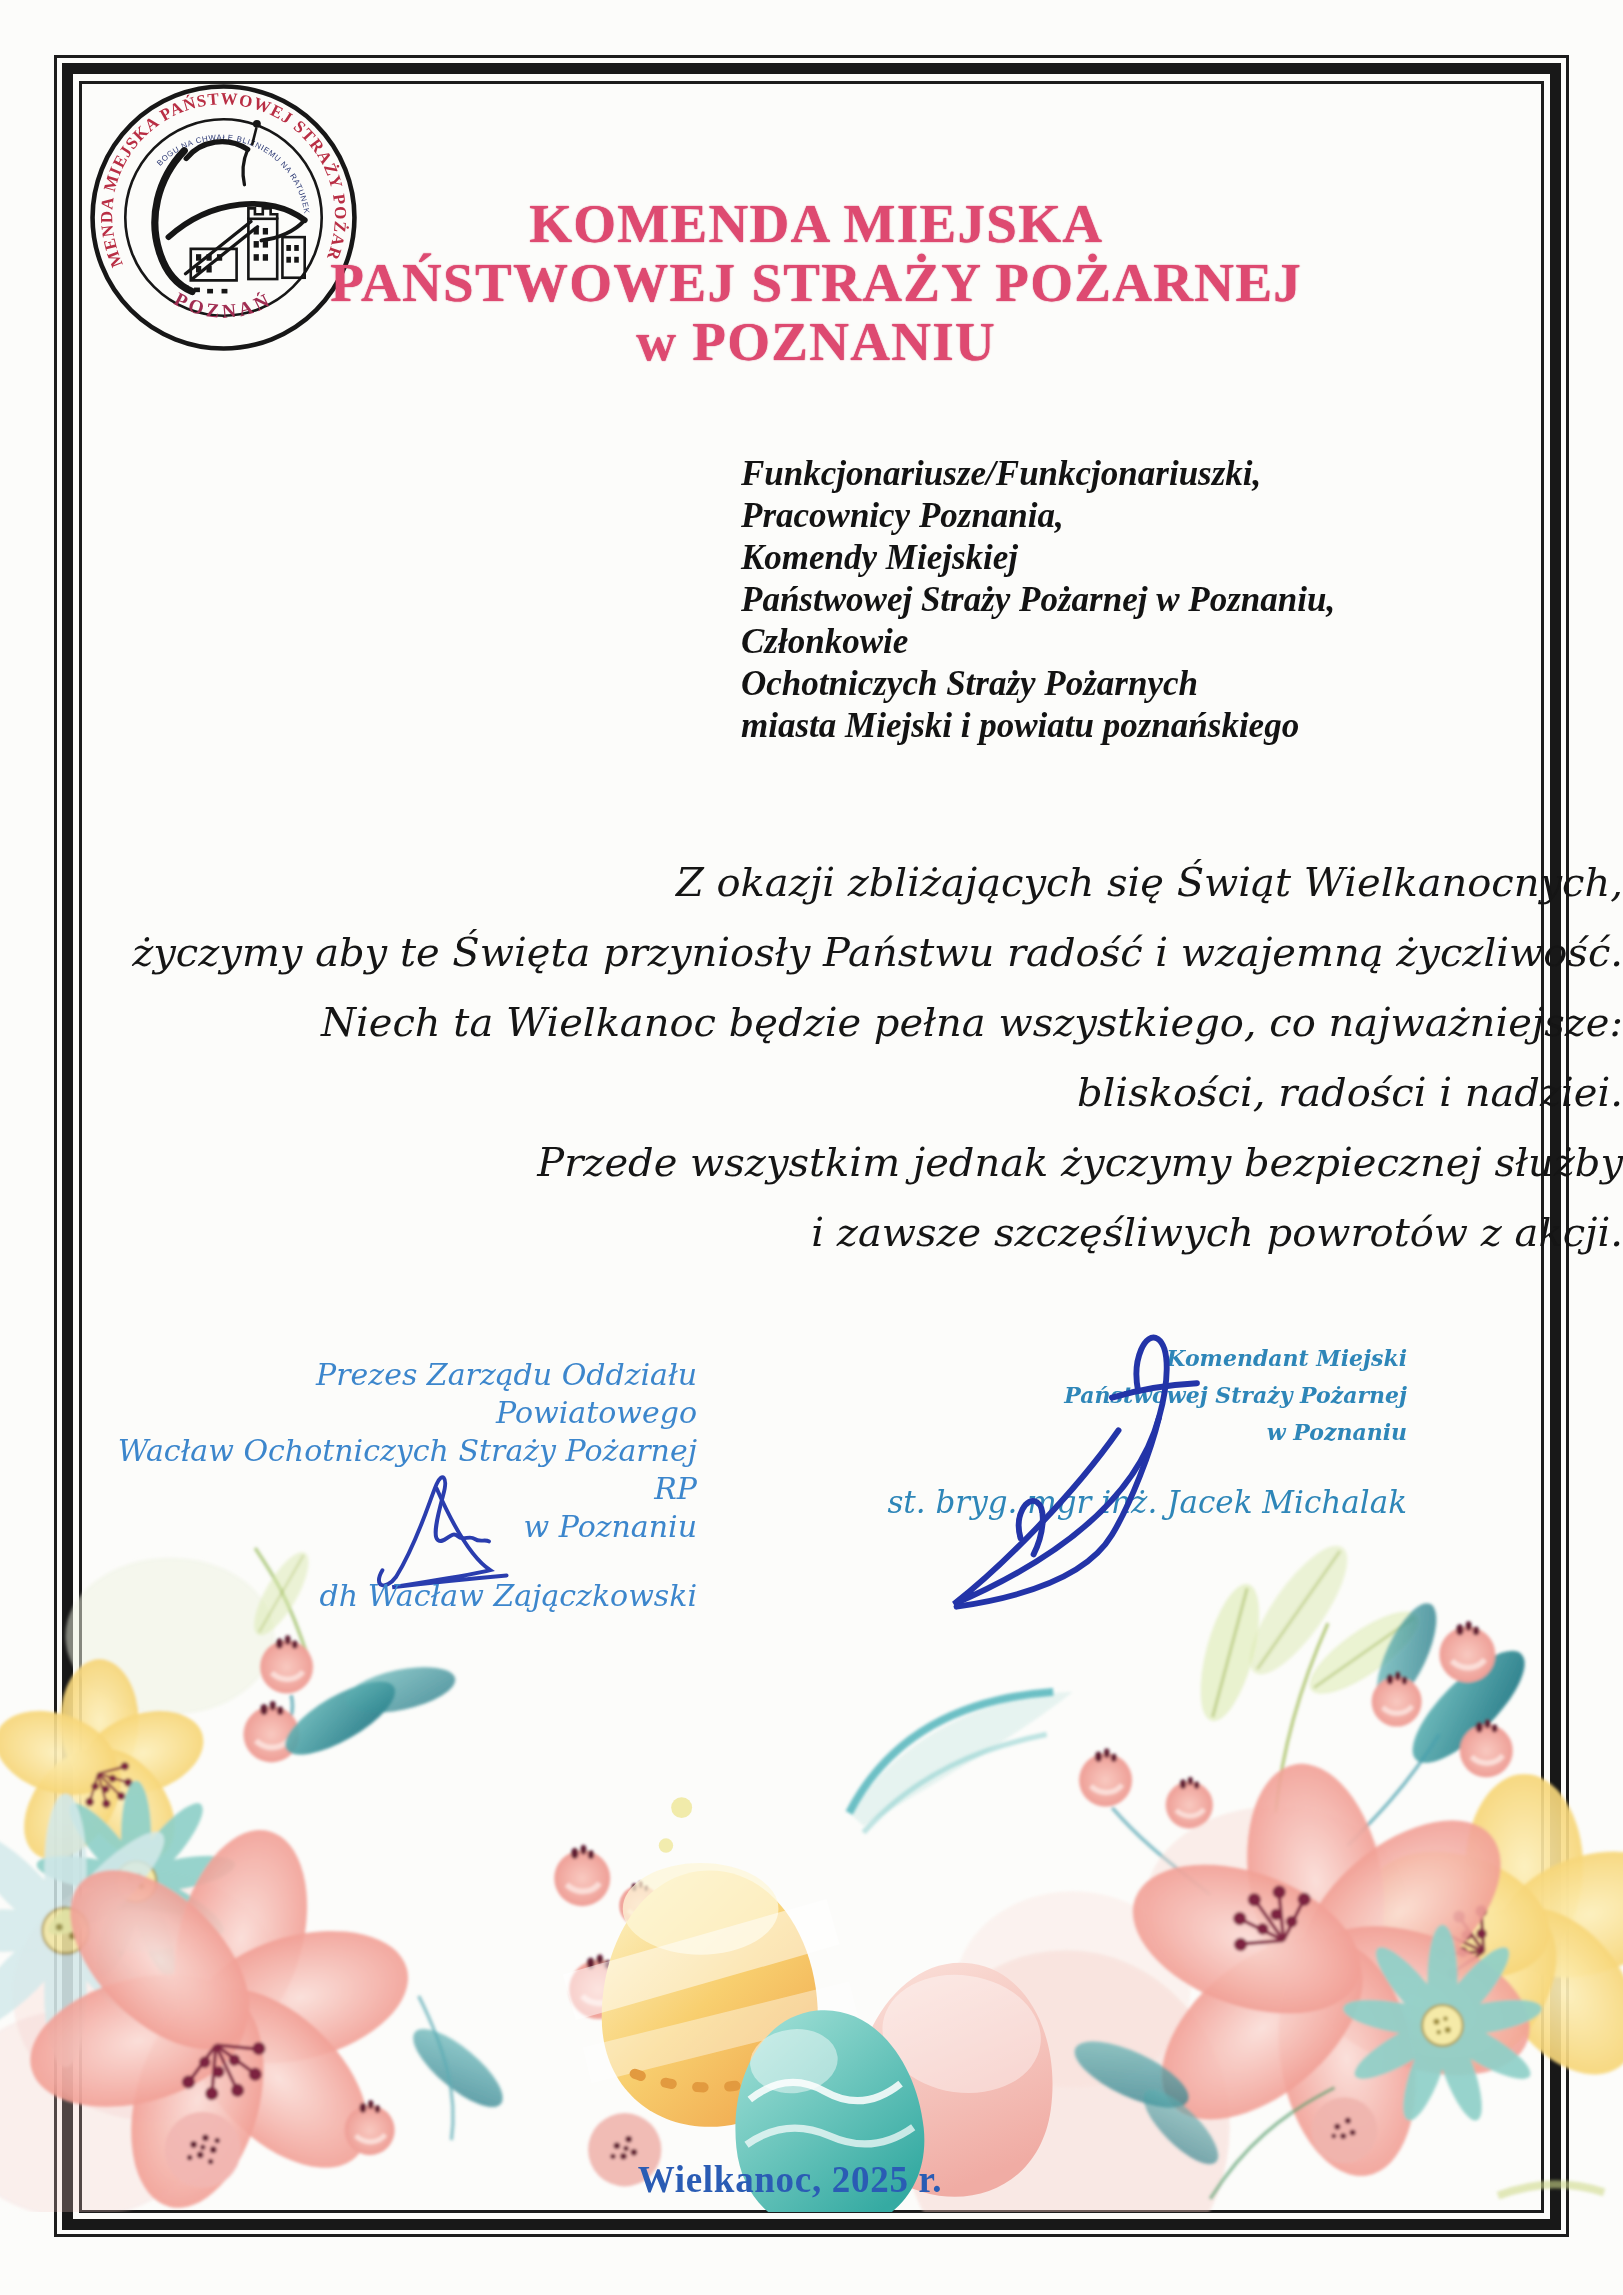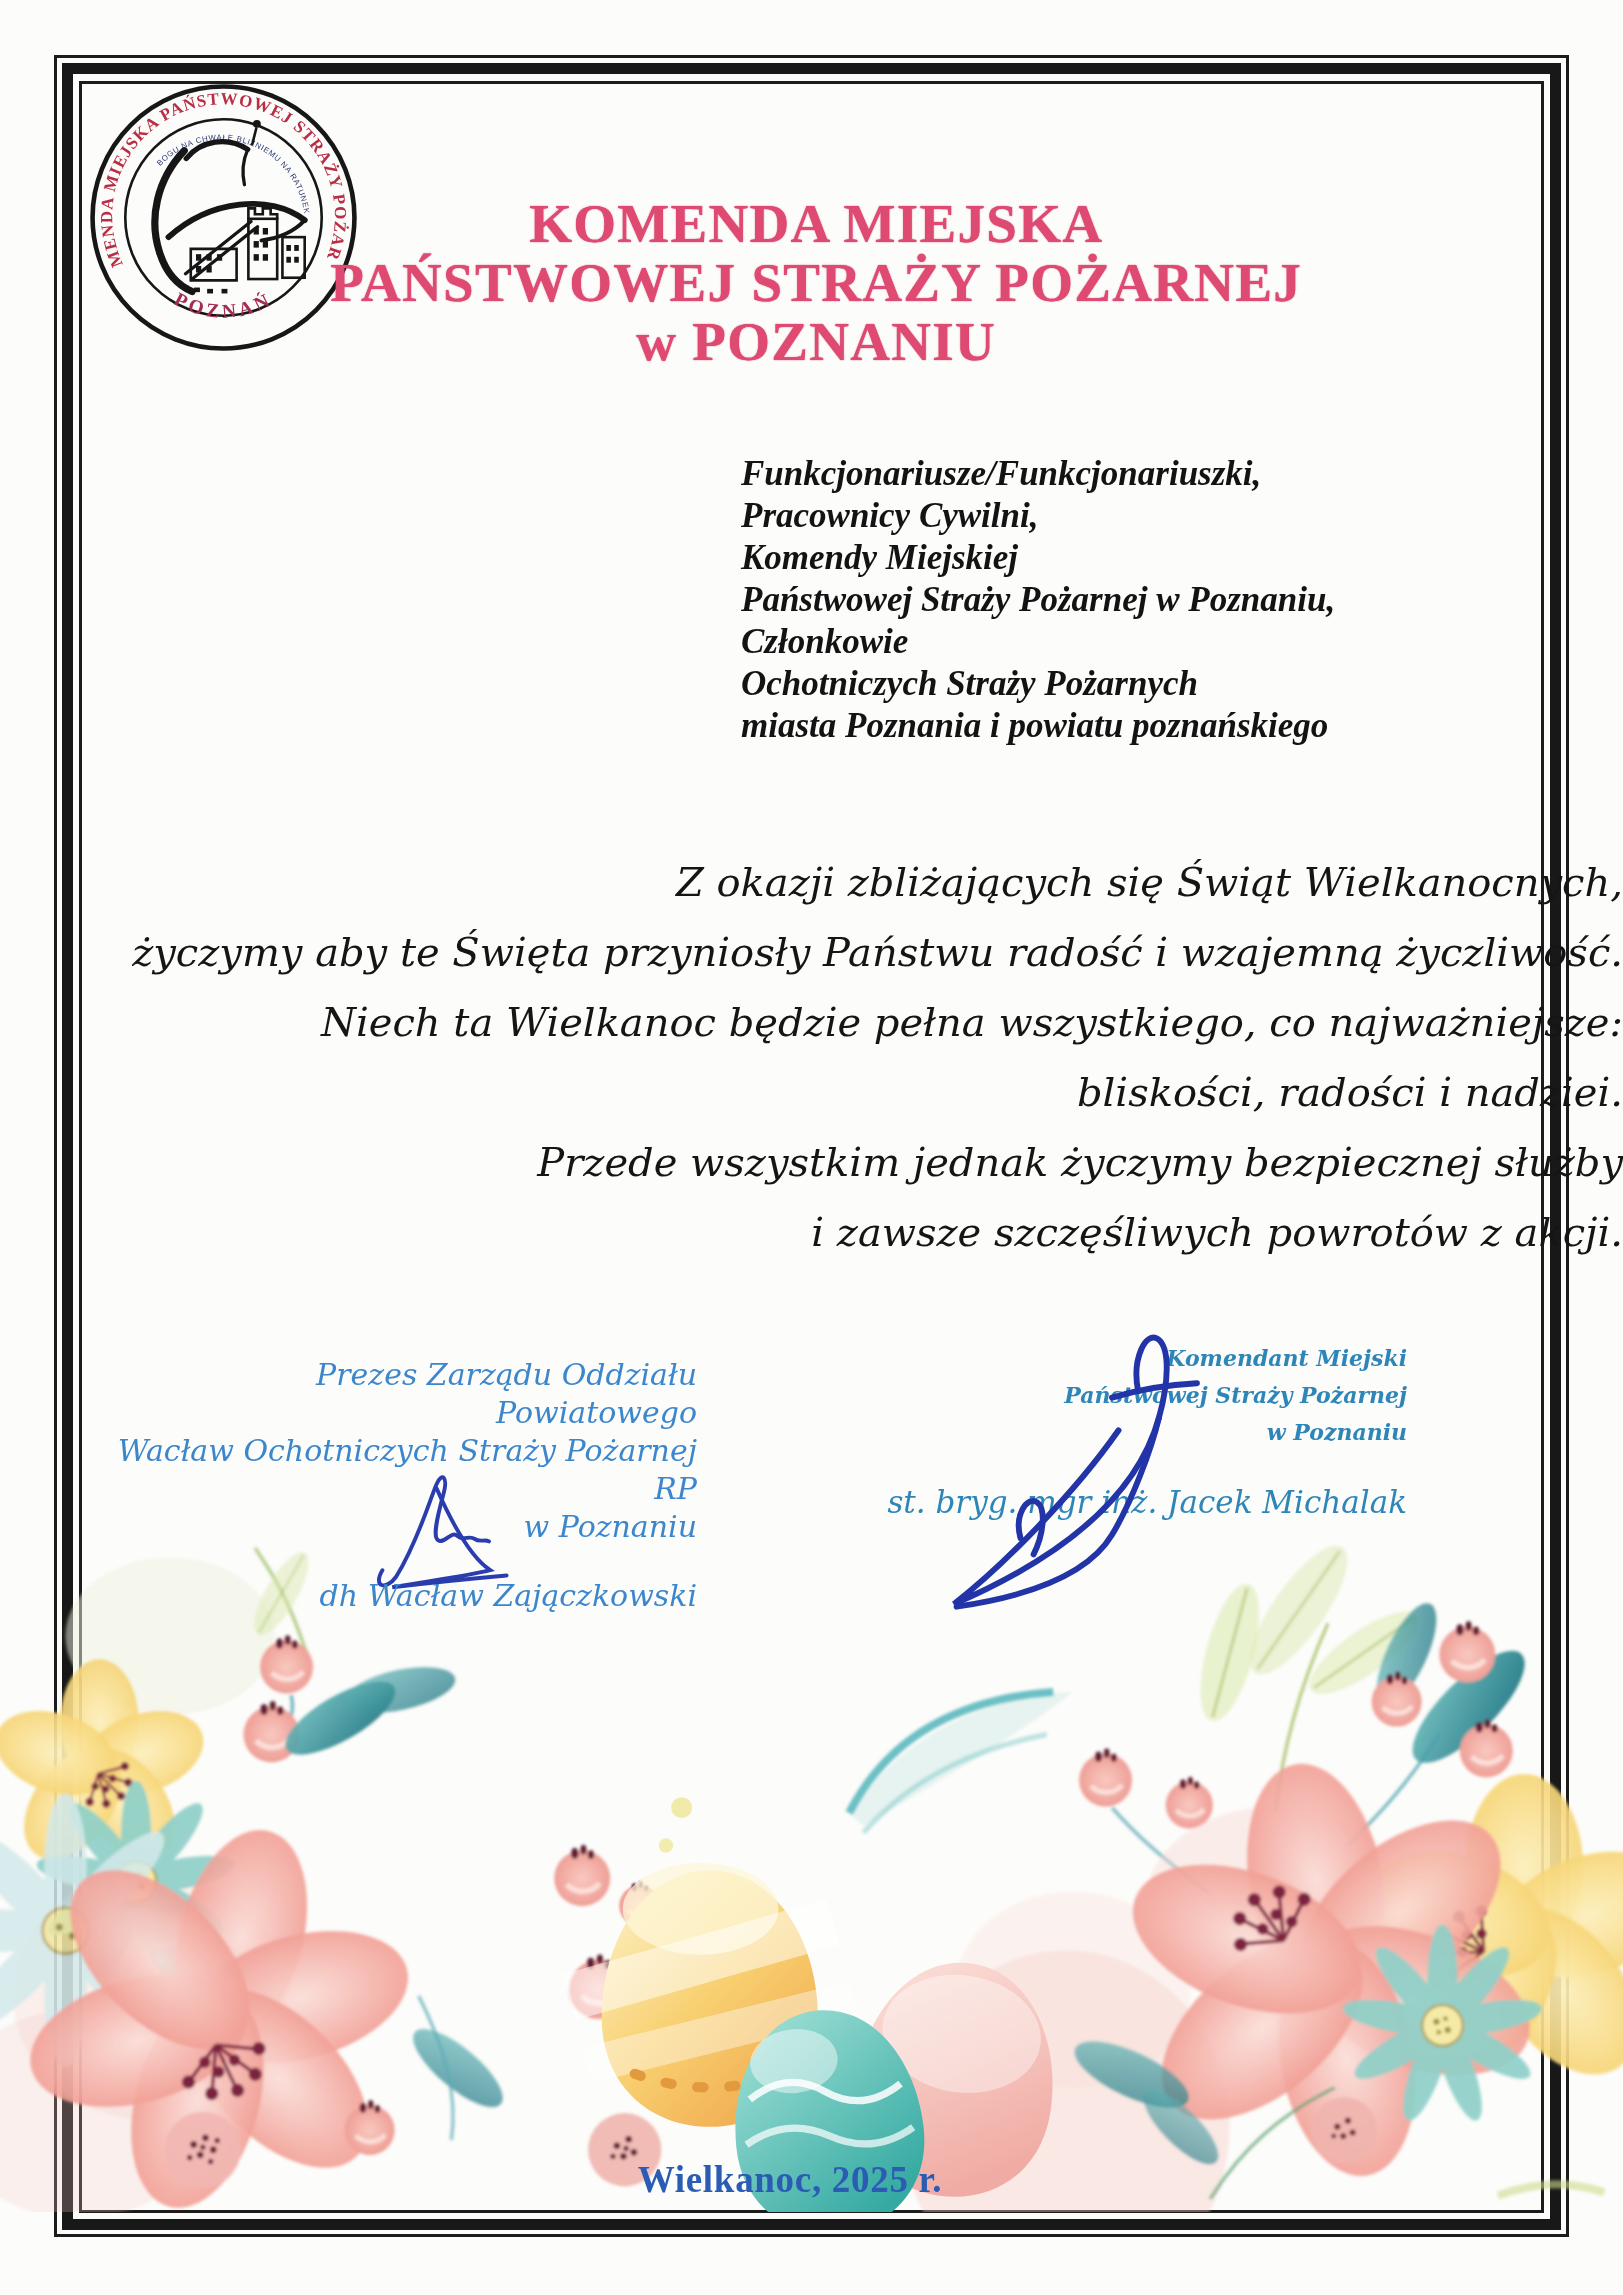--- a/index.html
+++ b/index.html
@@ -110,26 +110,26 @@
   </svg>
 
   <header class="title">
     <div>KOMENDA MIEJSKA</div>
     <div>PAŃSTWOWEJ STRAŻY POŻARNEJ</div>
     <div>w POZNANIU</div>
   </header>
 
   <section class="addressee">
     <div>Funkcjonariusze/Funkcjonariuszki,</div>
-    <div>Pracownicy Cywilni,</div>
+    <div>Pracownicy Poznania,</div>
     <div>Komendy Miejskiej</div>
     <div>Państwowej Straży Pożarnej w Poznaniu,</div>
     <div>Członkowie</div>
     <div>Ochotniczych Straży Pożarnych</div>
-    <div>miasta Poznania i powiatu poznańskiego</div>
+    <div>miasta Miejski i powiatu poznańskiego</div>
   </section>
 
   <section class="wishes">
     <div>Z okazji zbliżających się Świąt Wielkanocnych,</div>
     <div>życzymy aby te Święta przyniosły Państwu radość i wzajemną życzliwość.</div>
     <div>Niech ta Wielkanoc będzie pełna wszystkiego, co najważniejsze:</div>
     <div>bliskości, radości i nadziei.</div>
     <div>Przede wszystkim jednak życzymy bezpiecznej służby</div>
     <div>i zawsze szczęśliwych powrotów z akcji.</div>
   </section>

